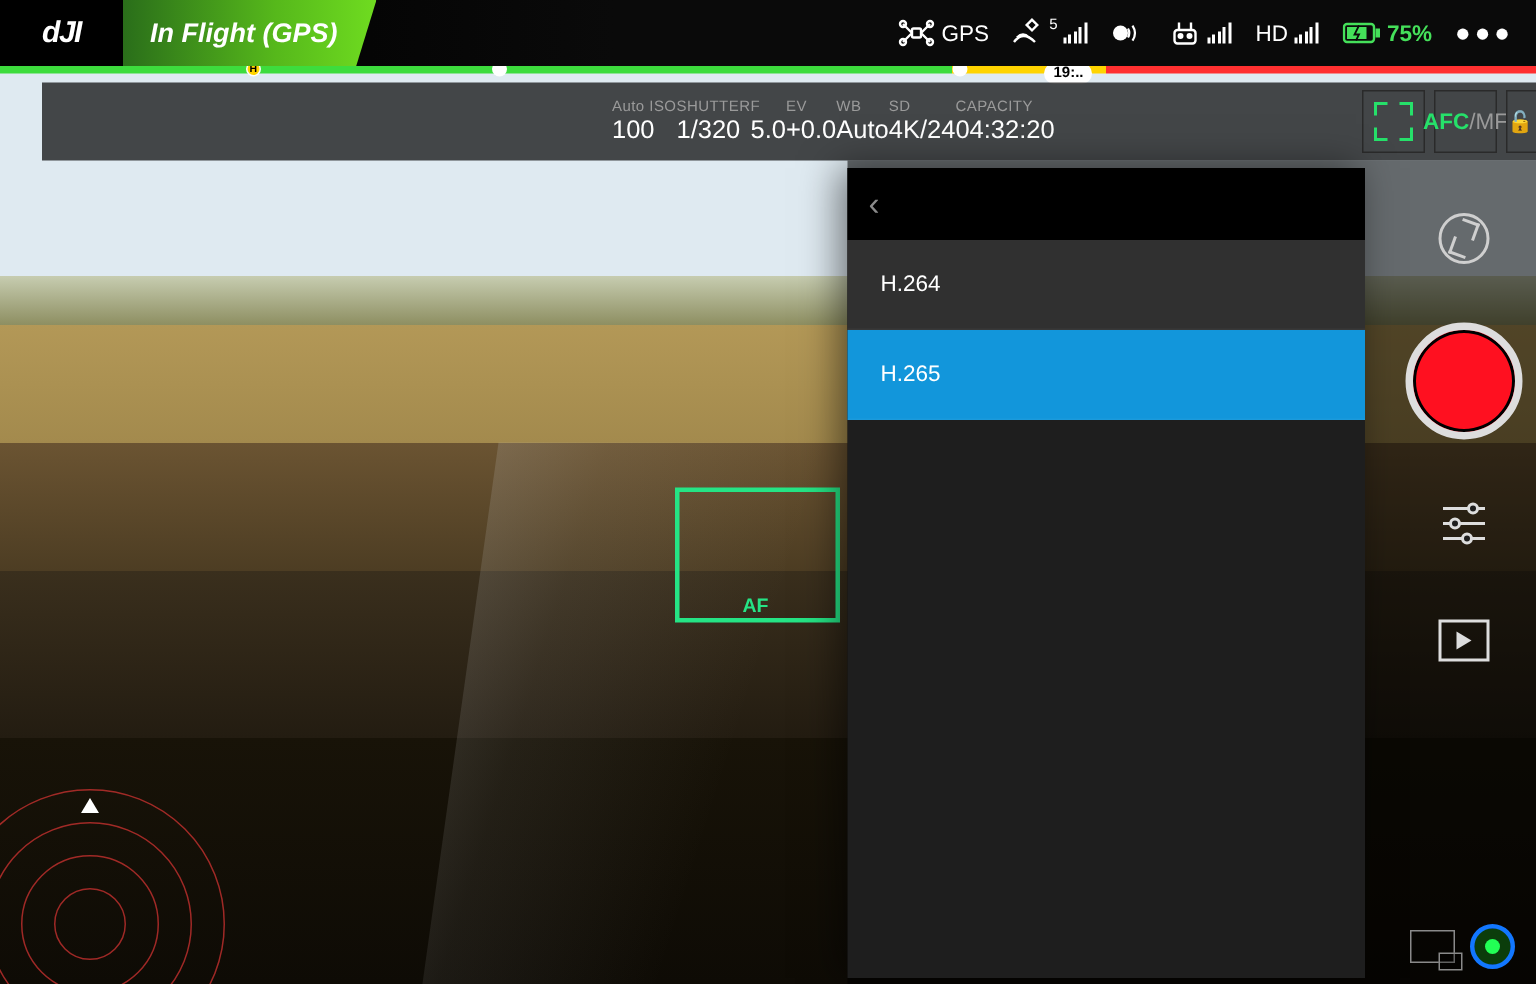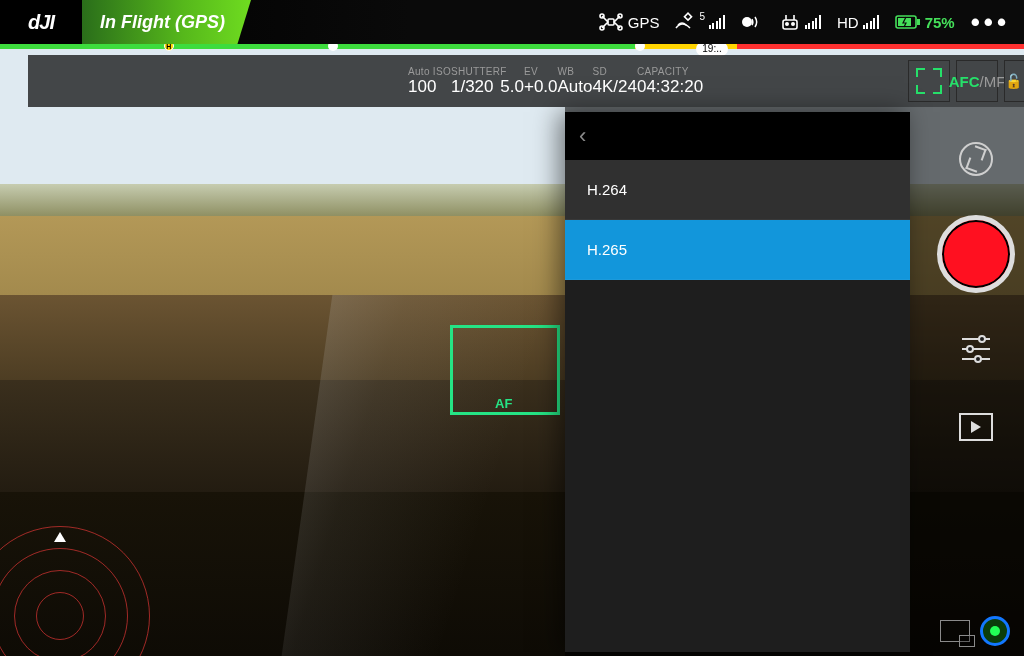--- a/index.html
+++ b/index.html
@@ -43,21 +43,21 @@
   .bars i:nth-child(1){height:4px} .bars i:nth-child(2){height:6px}
   .bars i:nth-child(3){height:8px} .bars i:nth-child(4){height:11px}
   .bars i:nth-child(5){height:14px}
   .battery-pct { color:#45e05a; font-weight:600; }
   .dots { font-size:26px; letter-spacing:4px; font-weight:700; cursor:pointer; }
 
   .flight-progress { position:absolute; top:44px; left:0; width:100%; height:5px; z-index:9;
     background: linear-gradient(90deg, #3ddc3d 0%, #3ddc3d 62%, #ffd400 62%, #ffd400 72%, #ff3030 72%, #ff3030 100%); }
   .flight-progress .mark { position:absolute; top:-3px; width:10px; height:10px; border-radius:50%; background:#fff; }
   .flight-progress .mark.h { background:#ffd400; border:1px solid #fff; font-size:7px; line-height:9px; text-align:center; color:#000; font-weight:700;}
-  .flight-progress .pill { position:absolute; top:-2px; background:#fff; color:#000; font-size:10px; font-weight:400; padding:0 6px; border-radius:8px; line-height:14px;text-align:right;}
+  .flight-progress .pill { position:absolute; top:-2px; background:#fff; color:#000; font-size:10px; font-weight:700; padding:0 6px; border-radius:8px; line-height:14px;text-align:right;}
 
   
   .camstrip { position:absolute; top:55px; left:0; width:100%; height:52px; z-index:9;
     background: rgba(0,0,0,.7); display:flex; align-items:center; color:#fff;
     padding-left:380px; gap:0;margin-left:28px; }
   .param { display:flex; flex-direction:column; align-items:flex-start; }
   .param .plabel { font-size:10px; color:#9a9a9a; letter-spacing:.3px; }
   .param .pval { font-size:17px; font-weight:500; }
   .camstrip .spacer { flex:1; }
   .sqbtn { width:42px; height:42px; border:1px solid #2a2a2a; display:flex; align-items:center; justify-content:center; margin-right:6px;}

